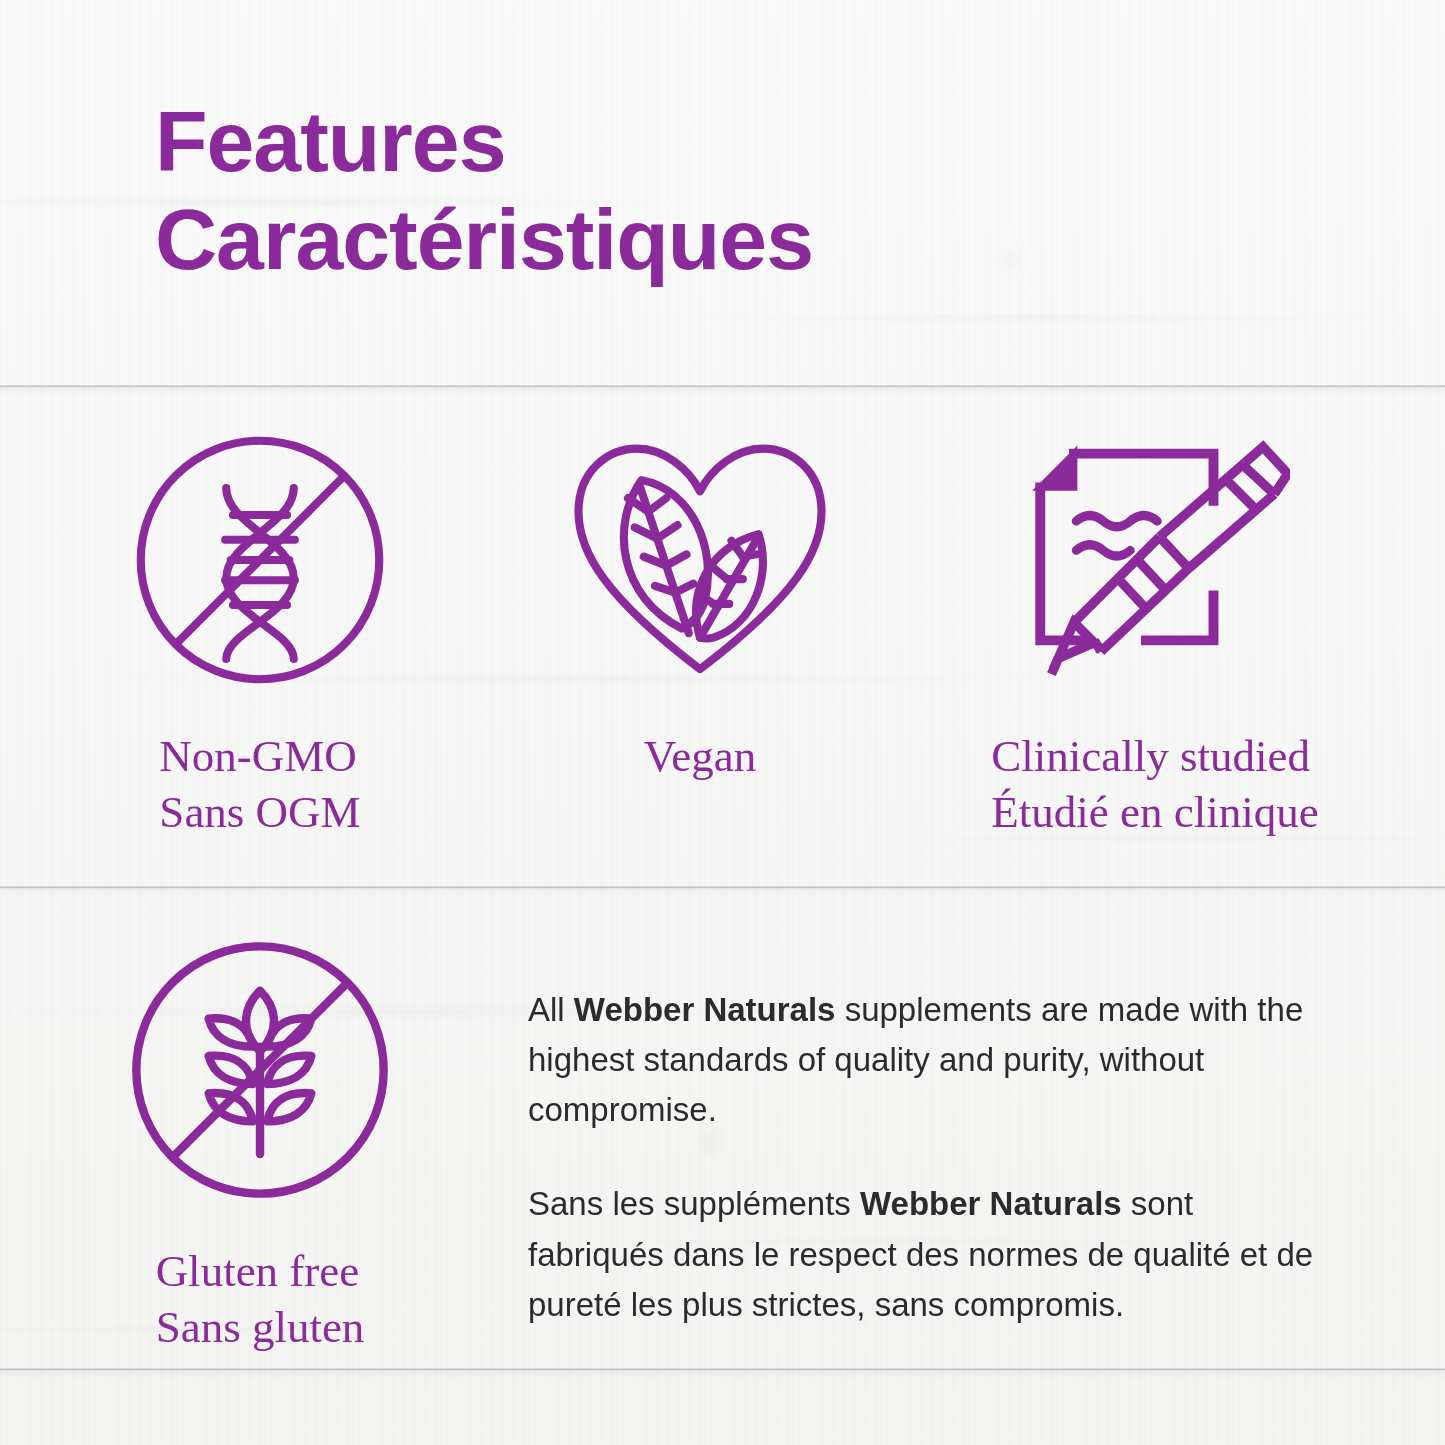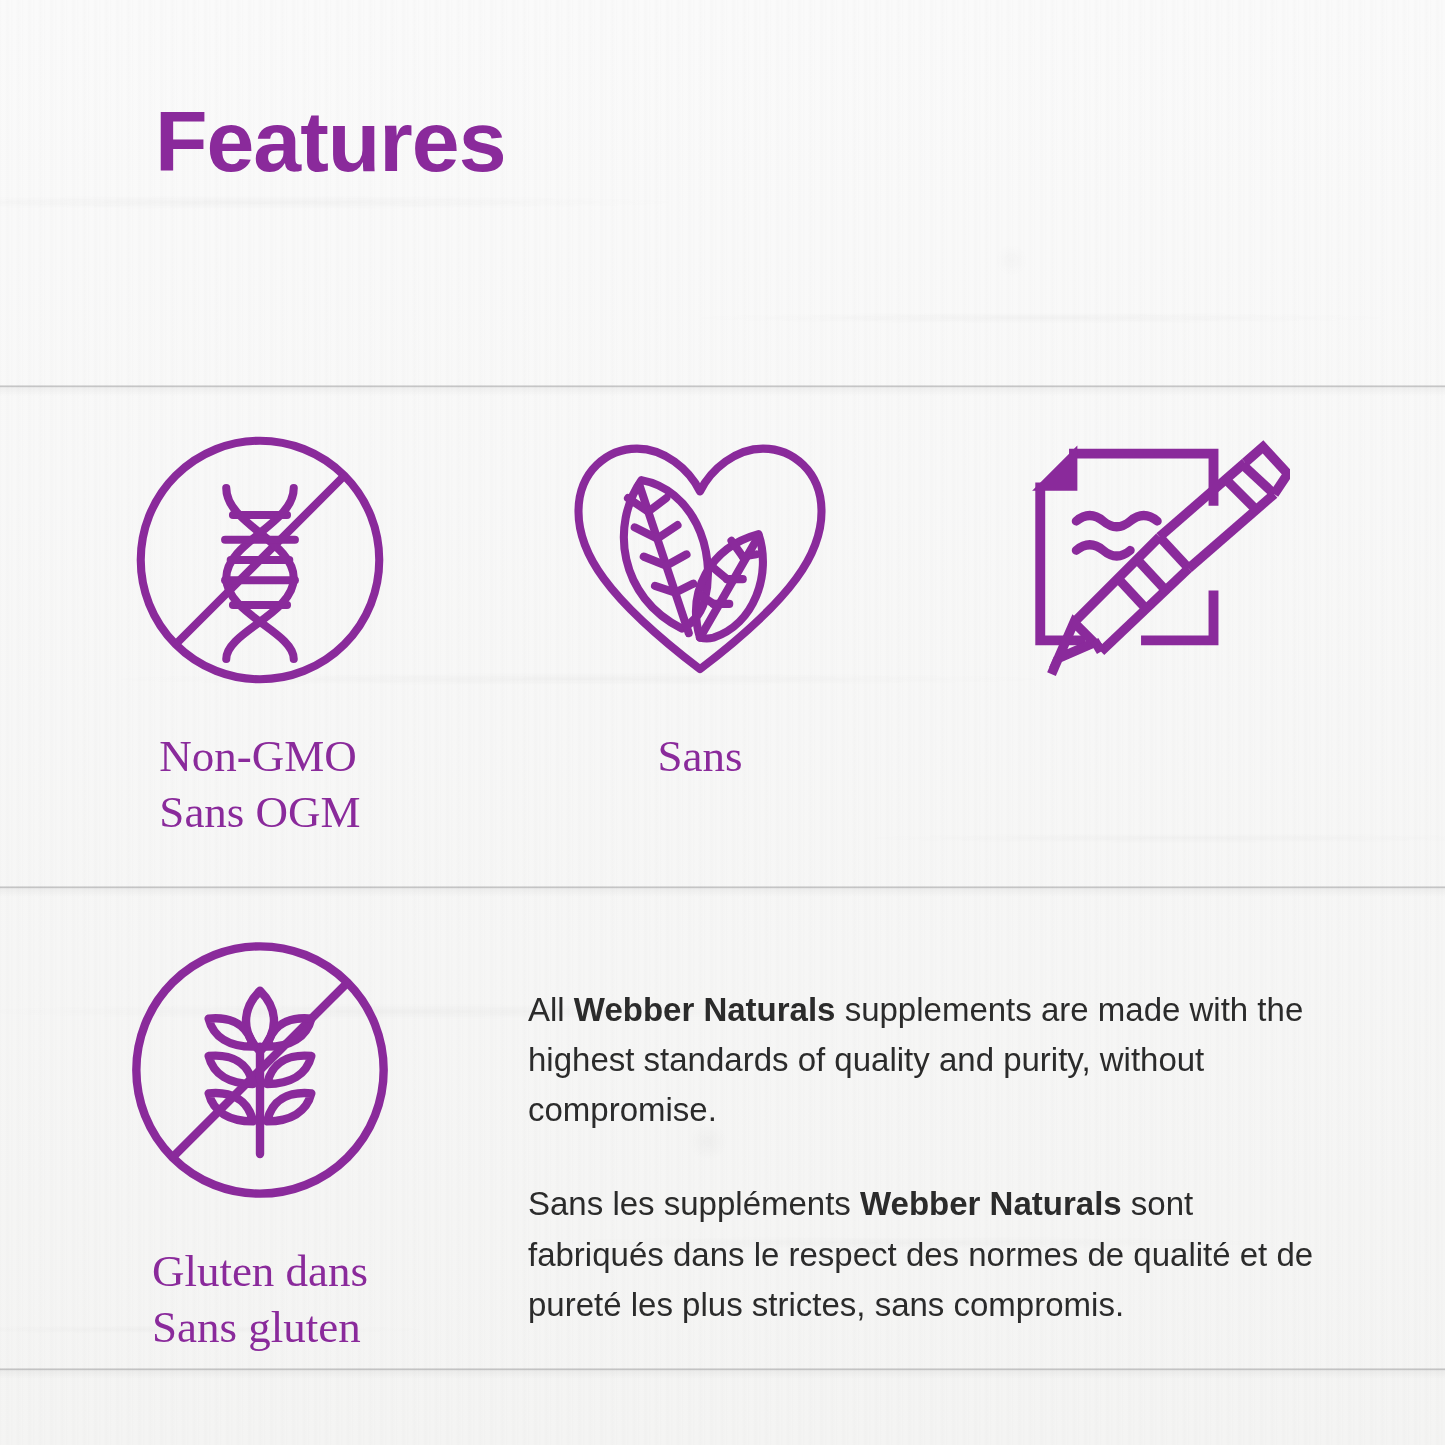--- a/index.html
+++ b/index.html
@@ -157,20 +157,21 @@
 
   <div class="wood-bg"></div>
   <div class="grain"></div>
 
   <div class="seam" style="top:385px;"></div>
   <div class="seam" style="top:886px;"></div>
   <div class="seam" style="top:1368px;"></div>
 
   <div class="header">
     <div class="title-line title-1">Features</div>
+    <div class="title-line title-2">Caractéristiques</div>
   </div>
 
   <div class="row-top">
 
     <div class="feature f-nongmo">
       <div class="feature-icon">
         <svg width="270" height="270" viewBox="0 0 120 120" fill="none" stroke="#8a2a9b" stroke-width="3.6" stroke-linecap="round" stroke-linejoin="round">
           <circle cx="60" cy="60" r="53"></circle>
 
           <line x1="23" y1="97" x2="97" y2="23"></line>
@@ -215,21 +216,21 @@
           <path d="M86 47 L60 92"></path>
           <path d="M79 56 L74 49"></path>
             <path d="M79 56 L85 55"></path>
           <path d="M72 66 L66 61"></path>
             <path d="M72 66 L79 66"></path>
           <path d="M66 77 L60 73"></path>
             <path d="M66 77 L73 77"></path>
         </svg>
       </div>
       <div class="feature-label">
-        <div>Sans</div>
+        <div>Vegan</div>
       </div>
     </div>
 
     <div class="feature f-clin">
       <div class="feature-icon">
         <svg width="270" height="255" viewBox="0 0 120 113" fill="none" stroke="#8a2a9b" stroke-width="4.4" stroke-linecap="square" stroke-linejoin="miter">
 
           <path d="M24 9 L86 9 L86 30"></path>
 
           <path d="M9 24 L9 92 L27 92"></path>
@@ -256,20 +257,24 @@
             <path d="M99 14 L113 27"></path>
 
             <path d="M100 13 L108 6 L119 18 L113 27"></path>
 
             <path d="M52 56 L65 70"></path>
             <path d="M44 65 L57 79"></path>
             <path d="M33 92 L36 97"></path>
           </g>
         </svg>
       </div>
+      <div class="feature-label">
+        <div>Clinically studied</div>
+        <div>Étudié en clinique</div>
+      </div>
     </div>
 
   </div>
 
   <div class="row-bottom">
 
     <div class="feature f-gluten">
       <div class="feature-icon">
         <svg width="280" height="280" viewBox="0 0 120 120" fill="none" stroke="#8a2a9b" stroke-width="3.6" stroke-linecap="round" stroke-linejoin="round">
           <circle cx="60" cy="60" r="53"></circle>
@@ -282,21 +287,21 @@
           <path d="M57 50 C47 50, 40 46, 38 38 C48 37, 55 41, 57 50 Z"></path>
           <path d="M57 66 C47 66, 40 62, 38 54 C48 53, 55 57, 57 66 Z"></path>
           <path d="M57 82 C47 82, 40 78, 38 70 C48 69, 55 73, 57 82 Z"></path>
 
           <path d="M63 50 C73 50, 80 46, 82 38 C72 37, 65 41, 63 50 Z"></path>
           <path d="M63 66 C73 66, 80 62, 82 54 C72 53, 65 57, 63 66 Z"></path>
           <path d="M63 82 C73 82, 80 78, 82 70 C72 69, 65 73, 63 82 Z"></path>
         </svg>
       </div>
       <div class="feature-label">
-        <div>Gluten dans</div>
+        <div>Gluten free</div>
         <div>Sans gluten</div>
       </div>
     </div>
 
     <div class="copy">
       <p><span>All </span><b>Webber Naturals</b><span> supplements are made with the highest standards of quality and purity, without compromise.</span></p>
       <p><span>Sans les suppléments </span><b>Webber Naturals</b><span> sont fabriqués dans le respect des normes de qualité et de pureté les plus strictes, sans compromis.</span></p>
     </div>
 
   </div>

